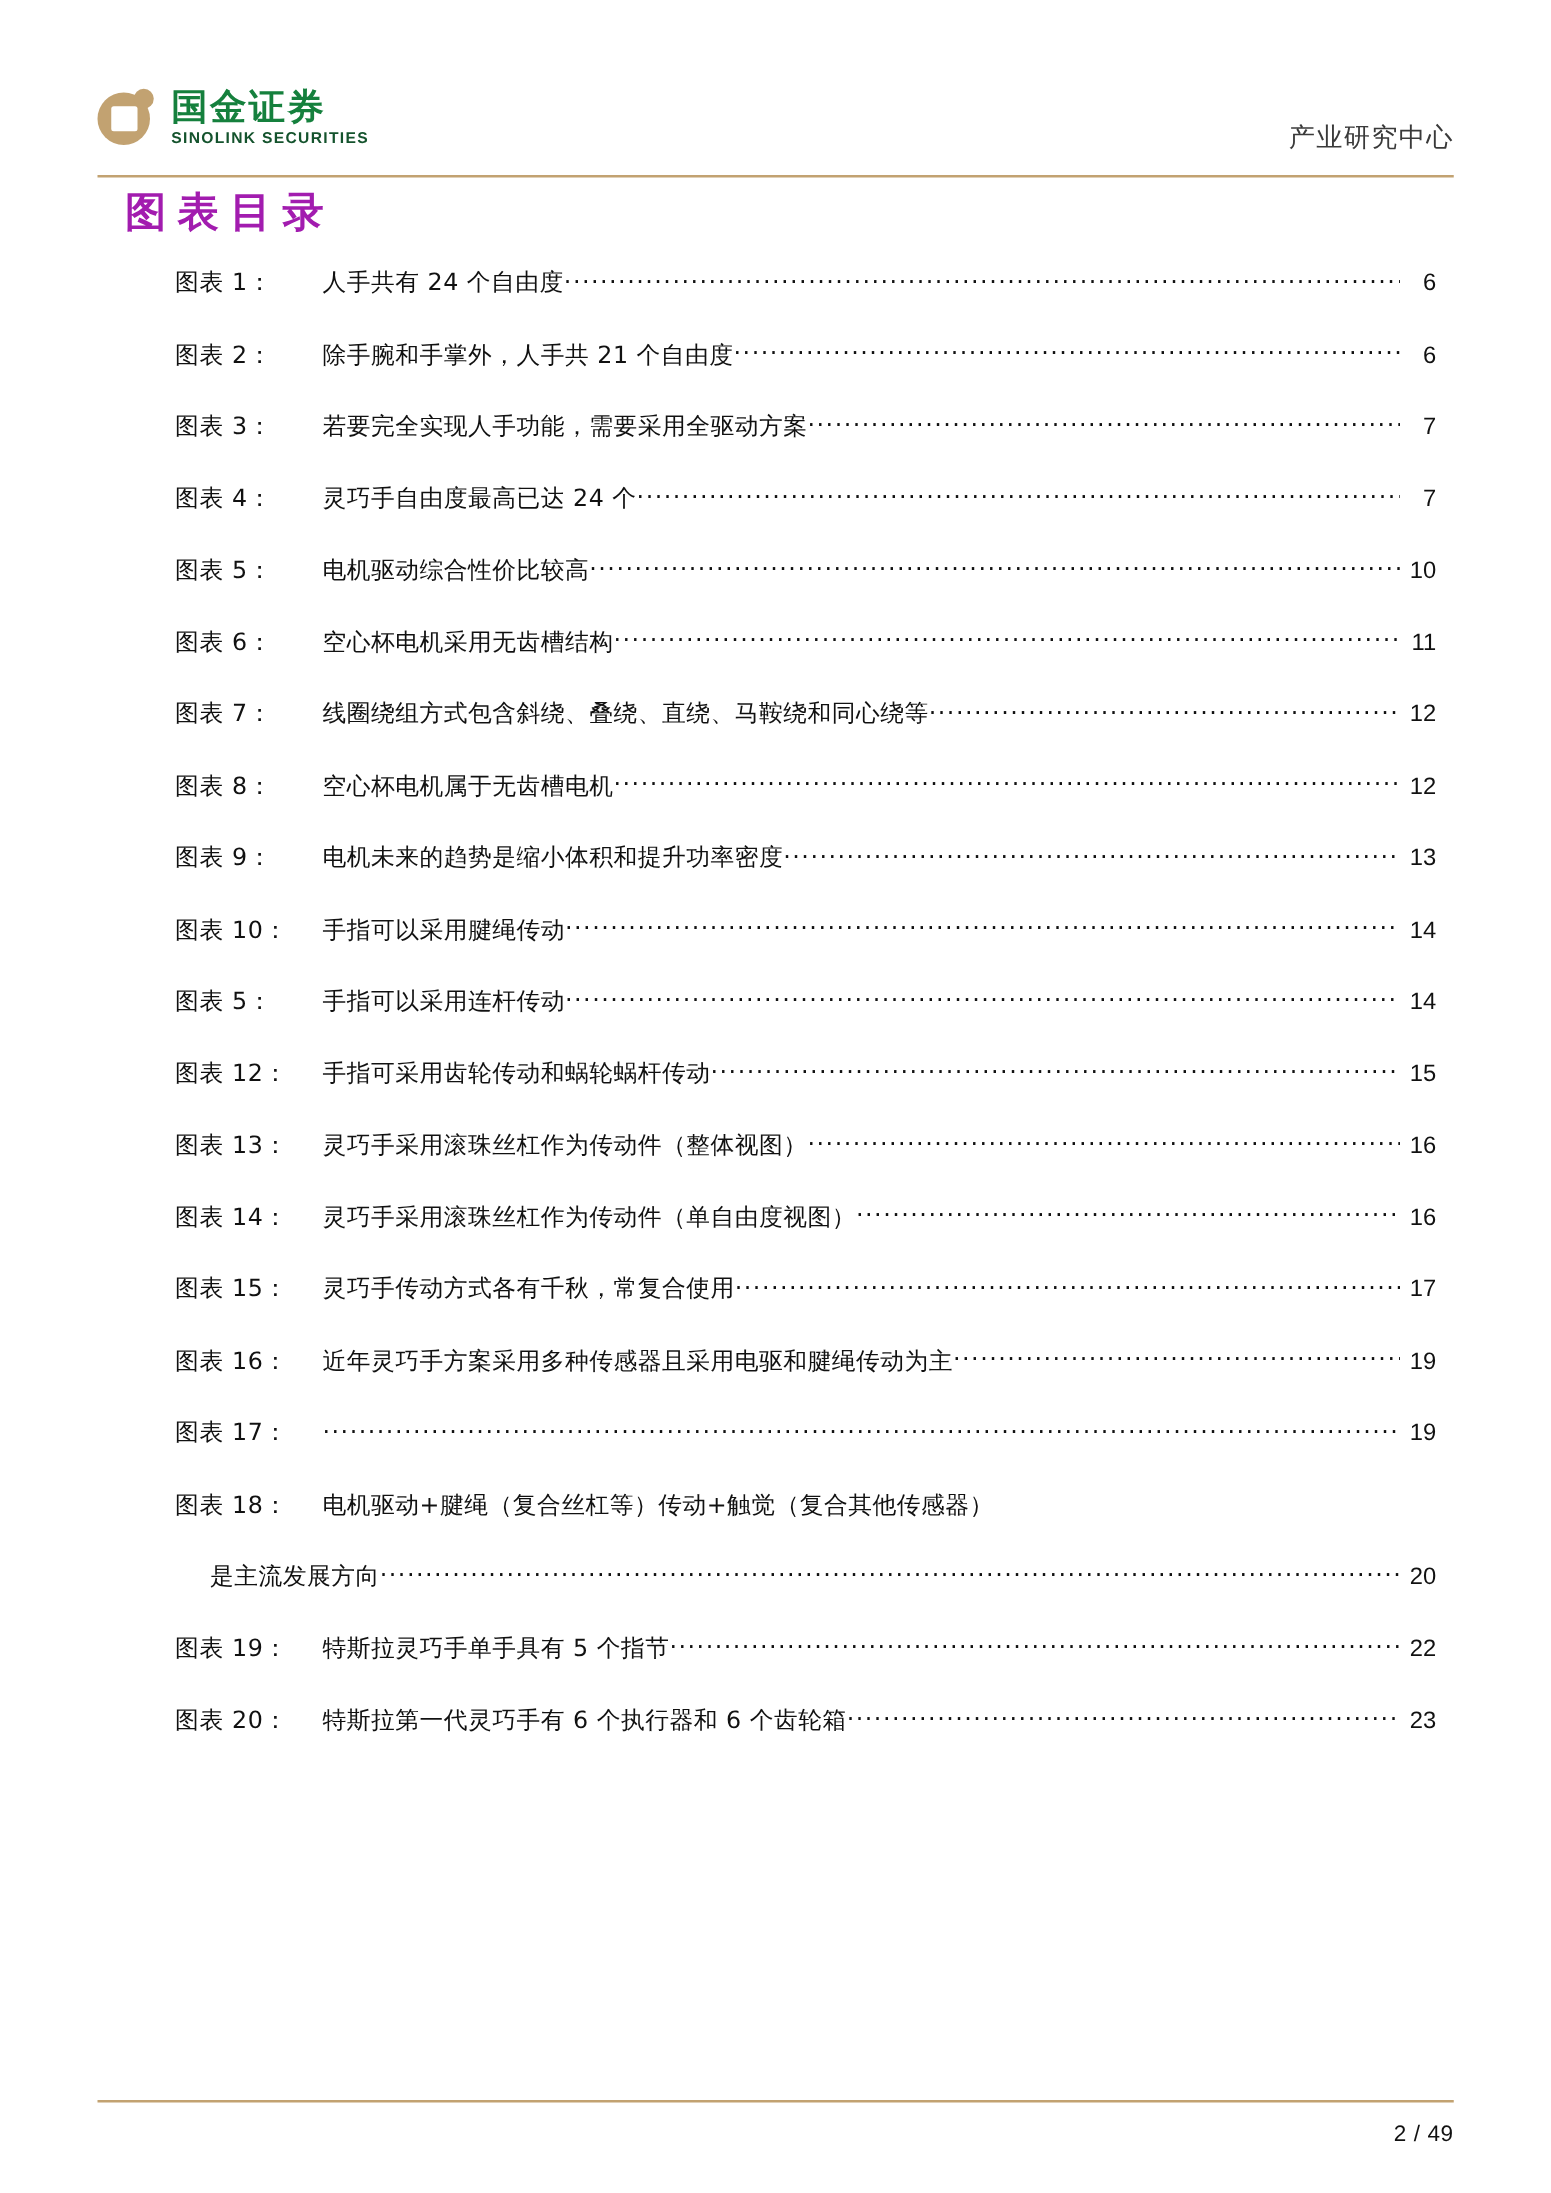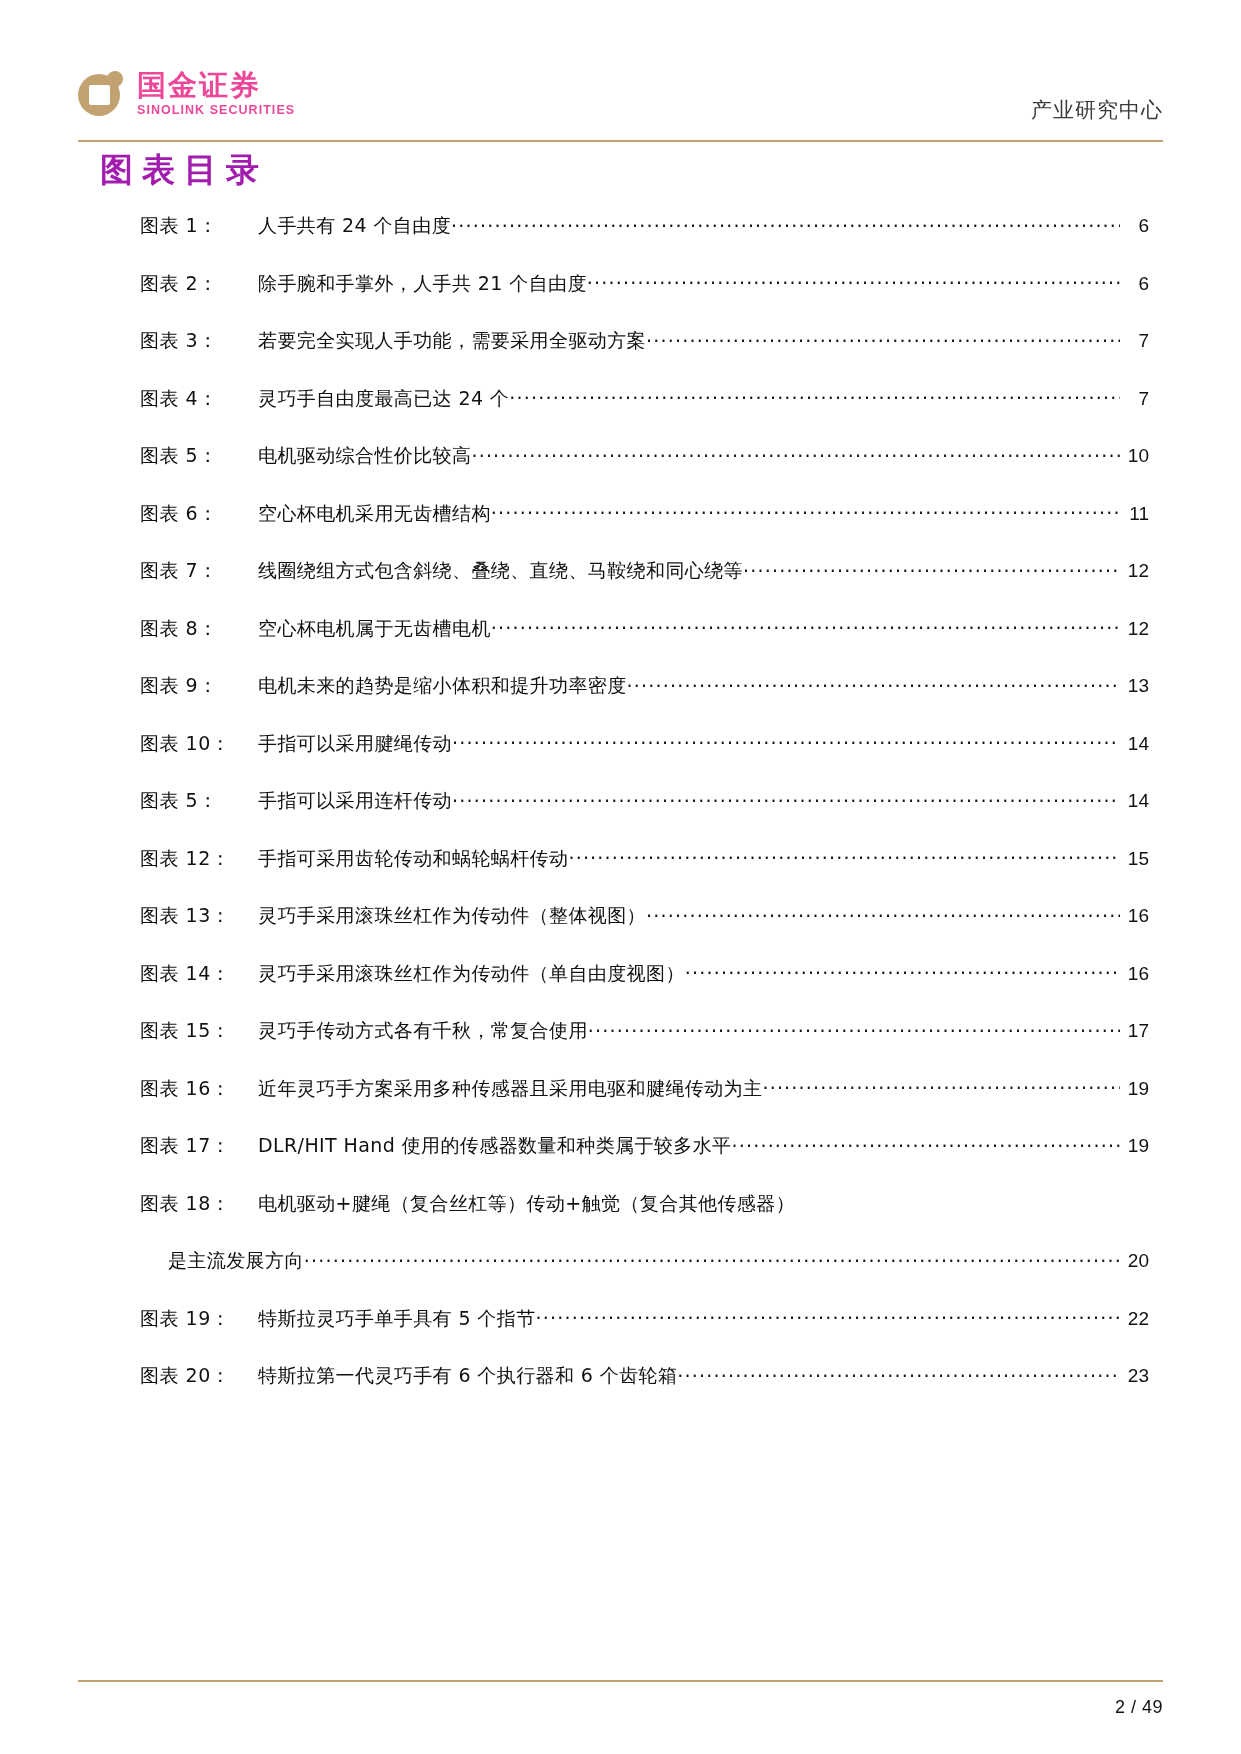--- a/index.html
+++ b/index.html
@@ -68,29 +68,29 @@
   .brand-text {
     display: flex;
     flex-direction: column;
     justify-content: center;
     line-height: 1;
   }
   .brand-cn {
     font-family: "DejaVu Sans", "Liberation Sans", sans-serif;
     font-size: 29px;
     font-weight: 700;
-    color: #ec4899;
+    color: #15803d;
     letter-spacing: 2px;
     margin-bottom: 4px;
   }
   .brand-en {
     font-family: "Liberation Sans", sans-serif;
     font-size: 12.5px;
     font-weight: 700;
-    color: #ec4899;
+    color: #14532d;
     letter-spacing: 1.05px;
   }
   .header-right {
     font-family: "DejaVu Sans", "Liberation Sans", sans-serif;
     font-size: 21px;
     color: #3a3a3a;
     letter-spacing: 1px;
     align-self: flex-end;
     padding-bottom: 6px;
   }
@@ -316,21 +316,20 @@
         <span class="toc-page">17</span>
       </div>
       <div class="toc-row">
         <span class="toc-label">图表 16：</span>
         <span class="toc-title">近年灵巧手方案采用多种传感器且采用电驱和腱绳传动为主</span>
         <span class="toc-leader"></span>
         <span class="toc-page">19</span>
       </div>
       <div class="toc-row">
         <span class="toc-label">图表 17：</span>
-        <span class="toc-title">DLR/HIT Hand 使用的传感器数量和种类属于较多水平</span>
         <span class="toc-leader"></span>
         <span class="toc-page">19</span>
       </div>
       <div class="toc-row noleader">
         <span class="toc-label">图表 18：</span>
         <span class="toc-title">电机驱动+腱绳（复合丝杠等）传动+触觉（复合其他传感器）</span>
         <span class="toc-leader"></span>
         <span class="toc-page"></span>
       </div>
       <div class="toc-row cont">

